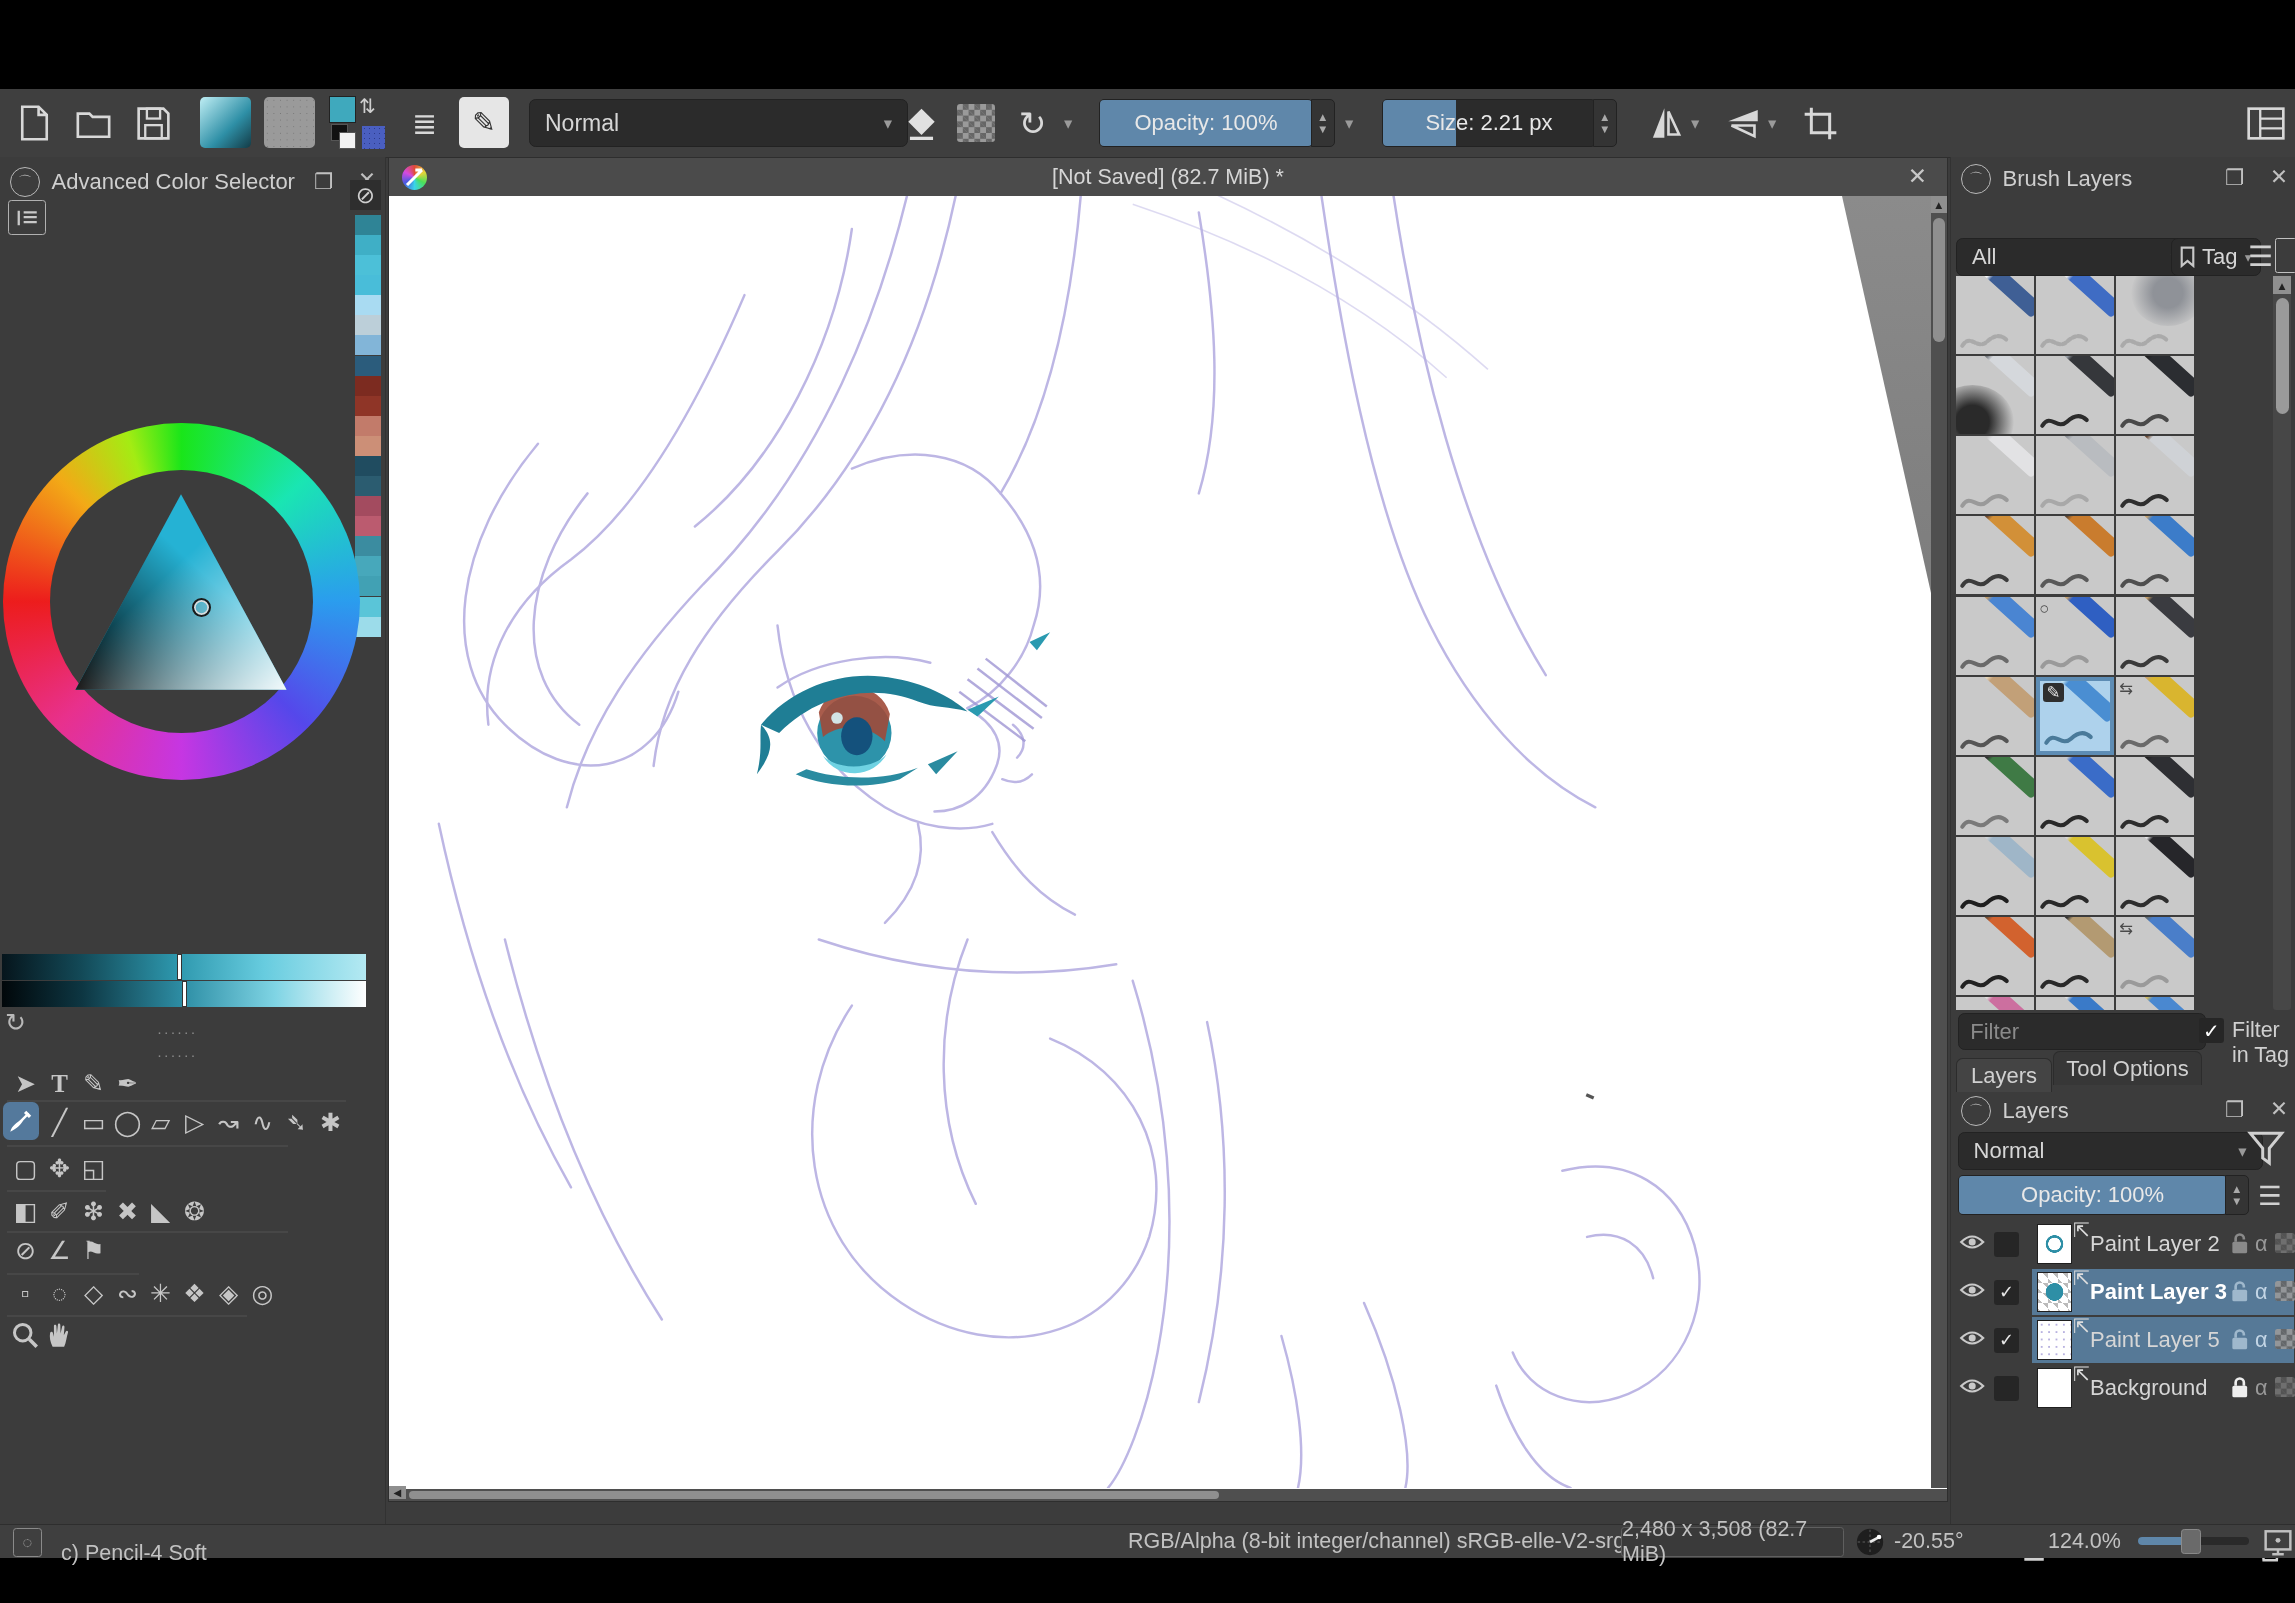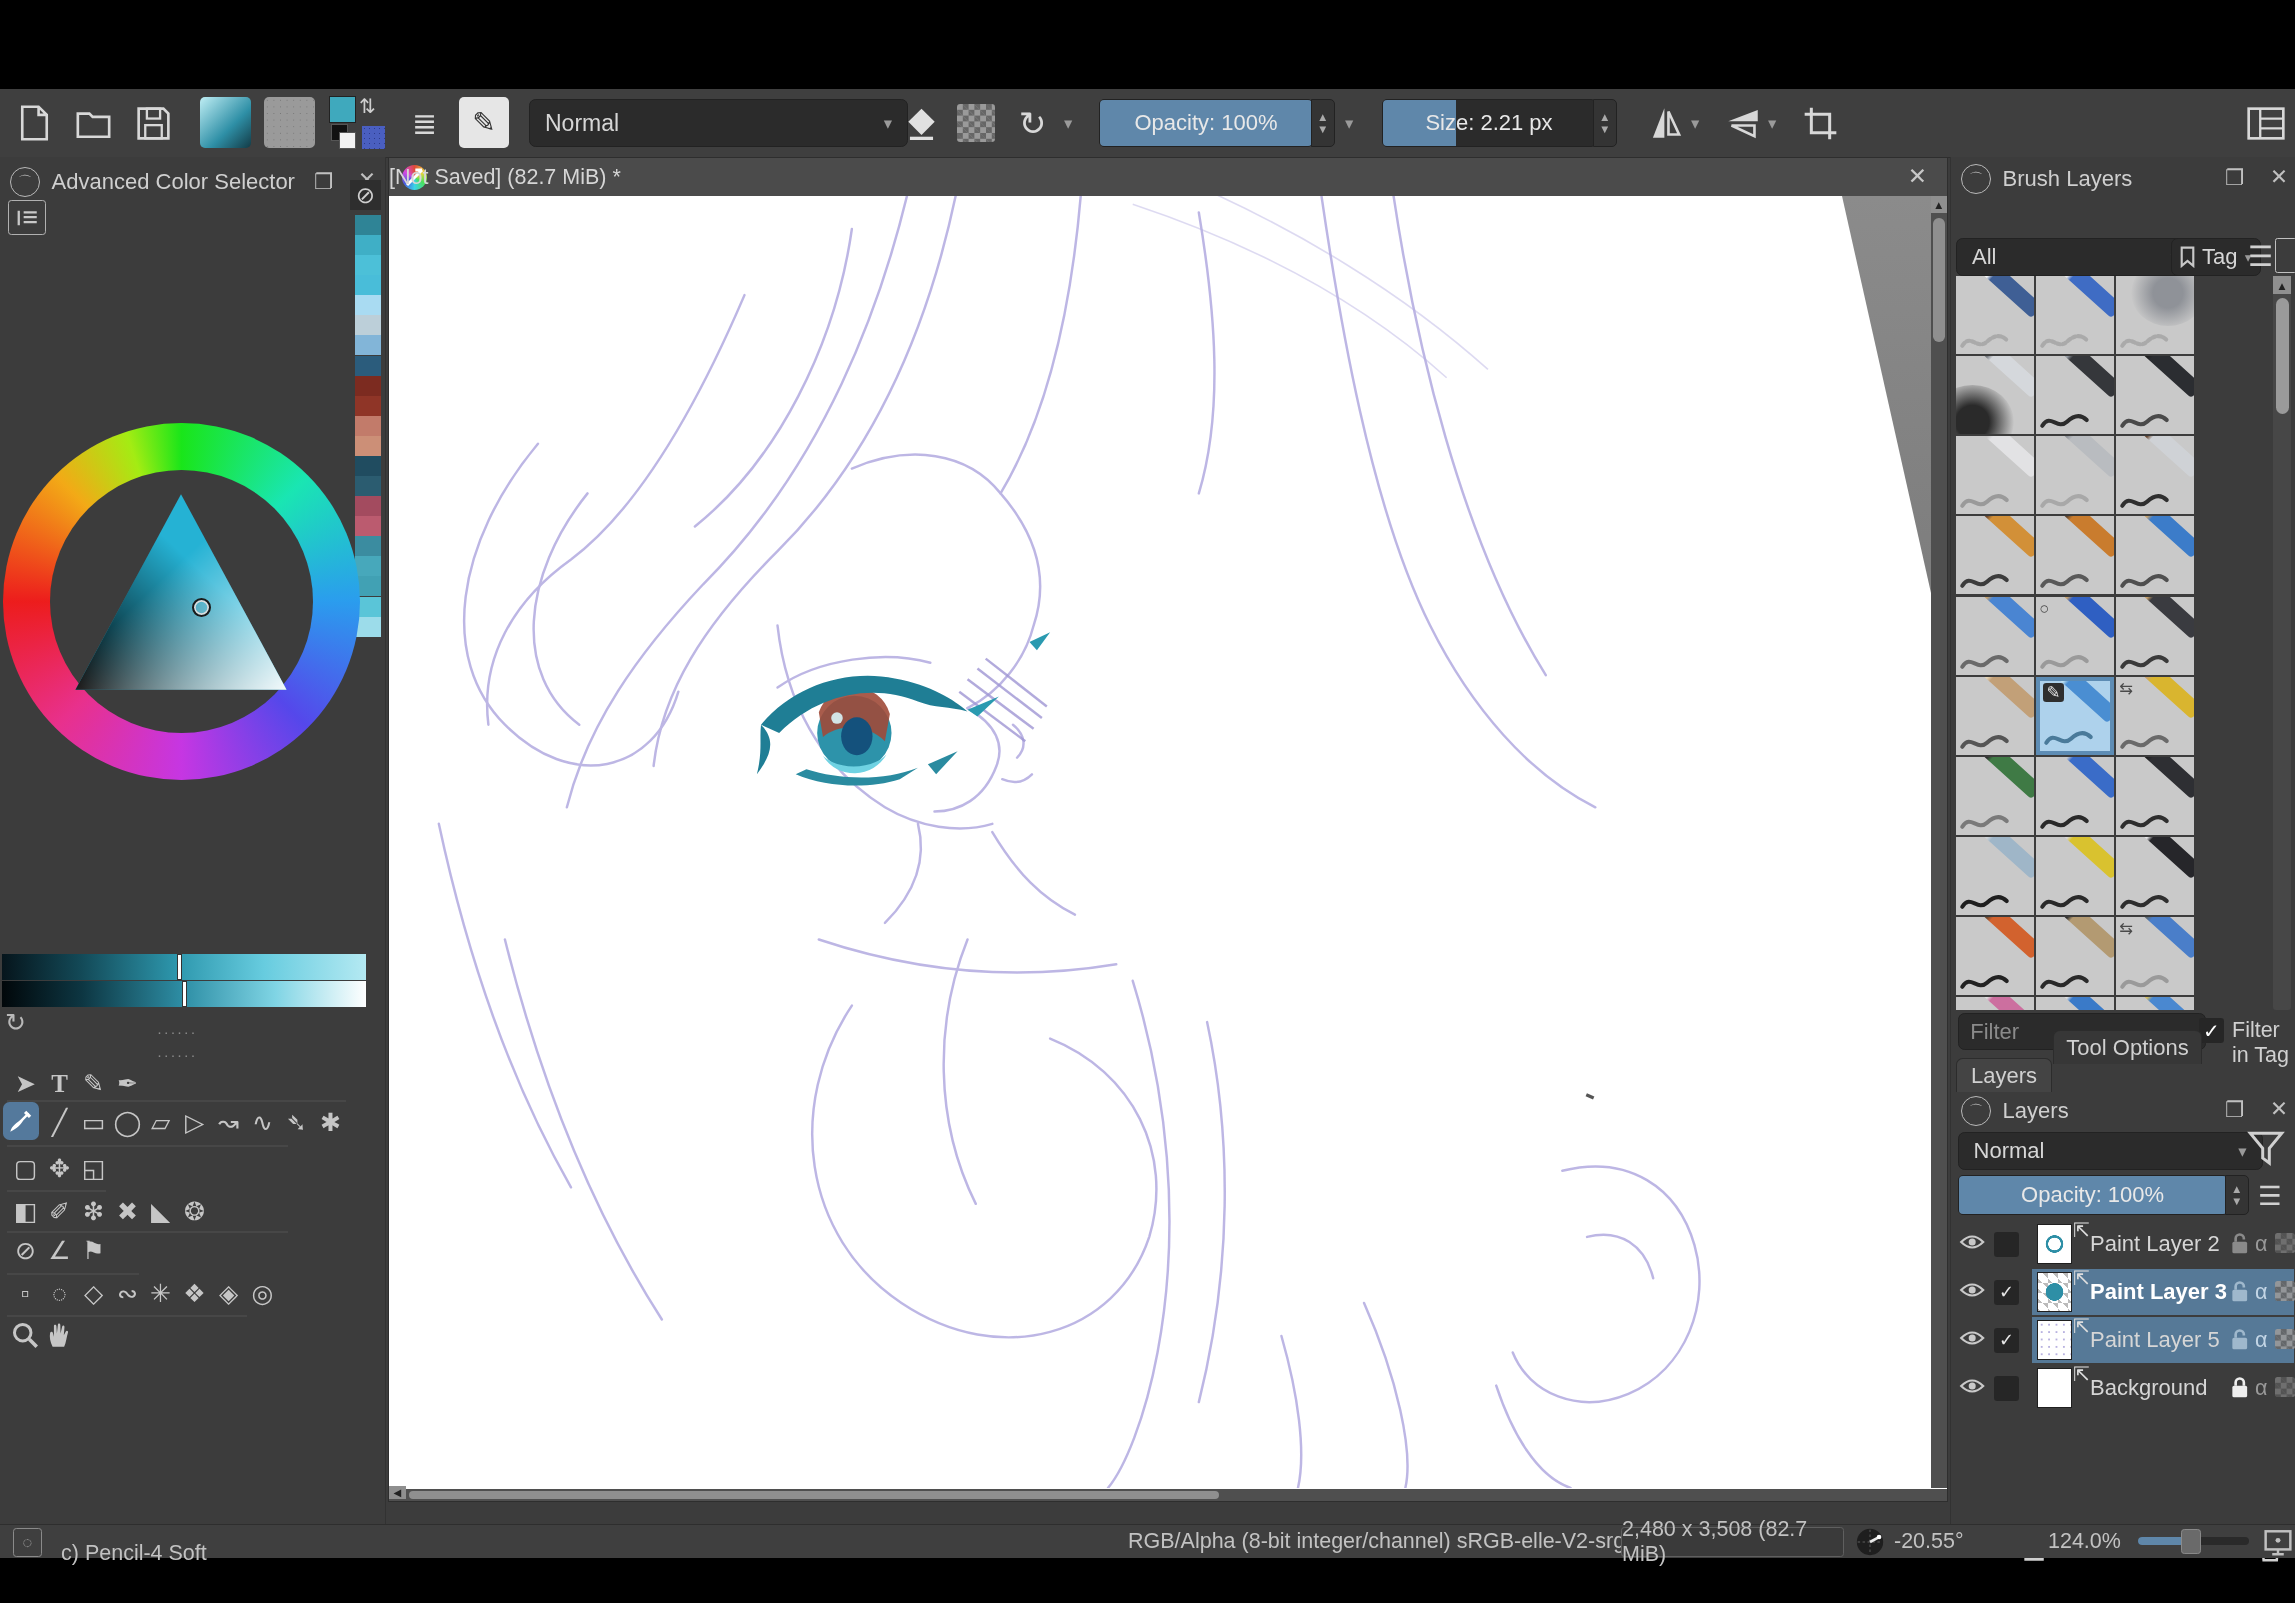--- a/index.html
+++ b/index.html
@@ -308,21 +308,21 @@
         </div>
     </div>
 
     <div id="subwin">
       <div id="subwin-title">
         <div class="abs" style="left:13.2px;top:6.6px;width:25px;height:25px;border-radius:50%;background:conic-gradient(#e04a3a,#e8d43a,#4ae05a,#3ad4e8,#4a5ae0,#d44ae0,#e04a3a);">
           <svg width="25" height="25" viewBox="0 0 15 15">
               <path d="M3 12 L12 3 M8 3 l4 0" stroke="#fff" stroke-width="1.8"></path>
             </svg>
         </div>
-        <div class="abs" style="left:0;right:0;font-size:21.5px;color:#d6d6d6;">[Not Saved]  (82.7 MiB) *</div>
+        <div class="abs" style="left:0;right:0;text-align:center;font-size:21.5px;color:#d6d6d6;">[Not Saved]  (82.7 MiB) *</div>
         <div class="abs" style="right:20px;top:5px;color:#c8c8c8;font-size:23px;">✕</div>
       </div>
 
       <div id="viewport">
         <div id="wedge"></div>
 
         <svg class="abs" style="left:0;top:0;" width="1542" height="1292" viewBox="0 0 1866 1564">
           <g fill="none" stroke="#b6afe2" stroke-width="3" stroke-linecap="round" opacity="0.9">
             <path d="M640,-60 C600,140 520,330 380,470 C300,555 240,640 215,740"></path>
             <path d="M700,-80 C670,120 600,300 470,430 C380,520 330,600 320,690"></path>
@@ -599,21 +599,21 @@
       <div class="abs" style="left:6.6px;top:856px;width:223px;height:35px;background:#2b2b2b;border:0.8px solid #222;border-radius:6.6px;display:flex;align-items:center;padding:0 11.6px;font-size:22px;color:#8a8a8a;">
         <span>Filter</span>
       </div>
       <div class="abs" style="left:248px;top:861px;width:25px;height:25px;background:#262626;border-radius:3.3px;display:flex;align-items:center;justify-content:center;color:#fff;font-size:20px;">✓</div>
       <div class="abs" style="left:281px;top:861px;font-size:21.5px;color:#d0d0d0;">Filter in Tag</div>
       <div class="abs" style="left:157px;top:892px;color:#8a8a8a;font-size:13.2px;letter-spacing:1.7px;">······</div>
 
       <div class="tab active" style="left:5px;width:94px;top:901px;">
         <span>Layers</span>
       </div>
-      <div class="tab" style="left:102px;width:147px;top:873px;">
+      <div class="tab" style="left:102px;width:147px;top:894px;">
         <span>Tool Options</span>
       </div>
 
       <div class="docker-head" style="left:10px;top:939px;">
         <span class="lock-ic">⌒</span>
         <span>Layers</span>
       </div>
       <div class="abs head-btn" style="left:256px;top:940px;">❐</div>
       <div class="abs head-btn" style="left:301px;top:939px;">✕</div>
 

